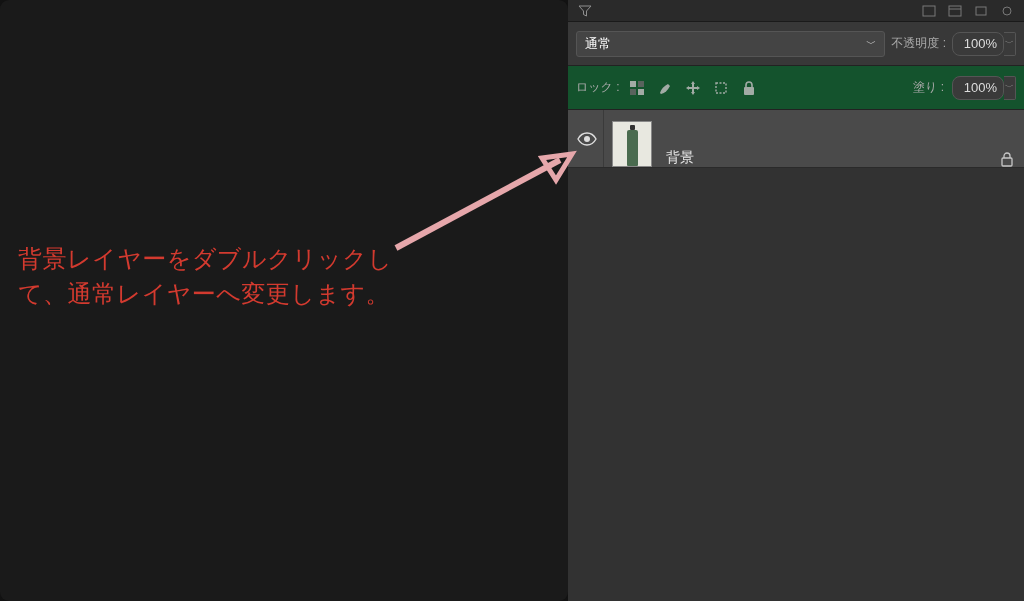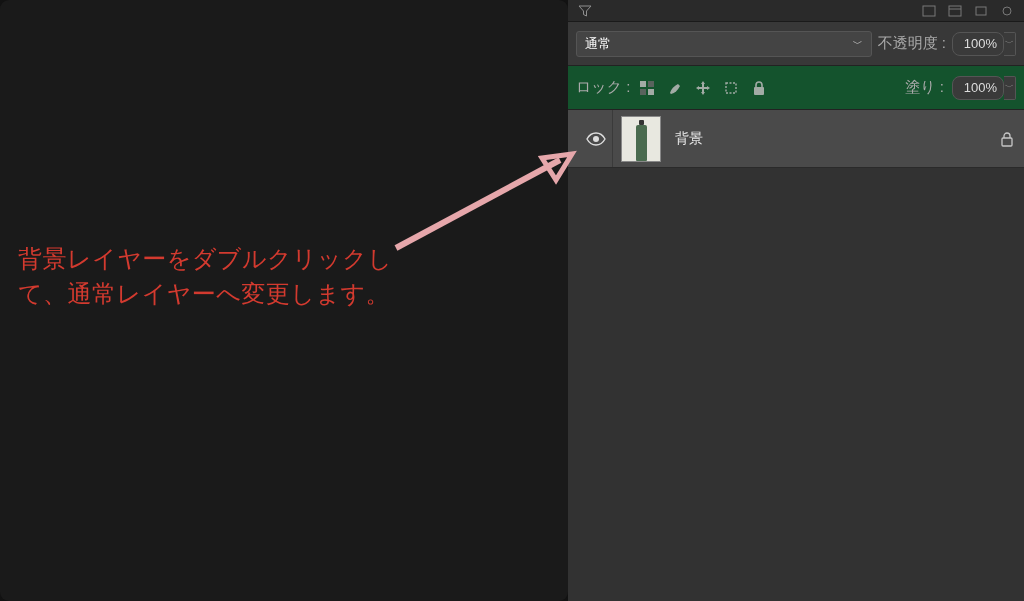--- a/index.html
+++ b/index.html
@@ -70,21 +70,21 @@
     background: #444;
     border: 1px solid #555;
     border-radius: 3px;
     display: flex;
     align-items: center;
     padding: 0 8px;
     color: #ffffff;
     cursor: pointer;
   }
   .blend-select .chev { margin-left: auto; font-size: 10px; opacity:.7; }
-  .lbl { color: #aaa; font-size: 15px; white-space: nowrap; }
+  .lbl { color: #aaa; font-size: 12px; white-space: nowrap; }
   .pct-box {
     width: 52px; height: 24px;
     background: #3a3a3a;
     border: 1px solid #555;
     border-radius: 8px;
     display:flex; align-items:center; justify-content:flex-end;
     padding: 0 6px;
     color: #ddd;
   }
   .tiny-chev {
@@ -103,22 +103,22 @@
     border-bottom: 1px solid #222;
     background: #14532d;
   }
   .lock-icons { display:flex; align-items:center; gap: 10px; }
   .lock-icons .ic { width: 18px; height: 18px; display:flex; align-items:center; justify-content:center; opacity:.85; cursor:pointer; }
   .layer-list { flex: 1; background: #323232; }
   .layer-row {
     height: 58px;
     background: #4a4a4a;
     display: flex;
-    align-items: center;
-    padding: 0 10px 0 11px;
+    align-items: flex-end;
+    padding: 0 10px 0 2px;
     cursor: pointer;
     border-bottom: 1px solid #2a2a2a;
   }
   .vis-col {
     width: 34px; height:100%;
     display:flex; align-items:center; justify-content:center;
     border-right: 1px solid #3a3a3a;
     margin-right: 8px;
   }
   .thumb {

